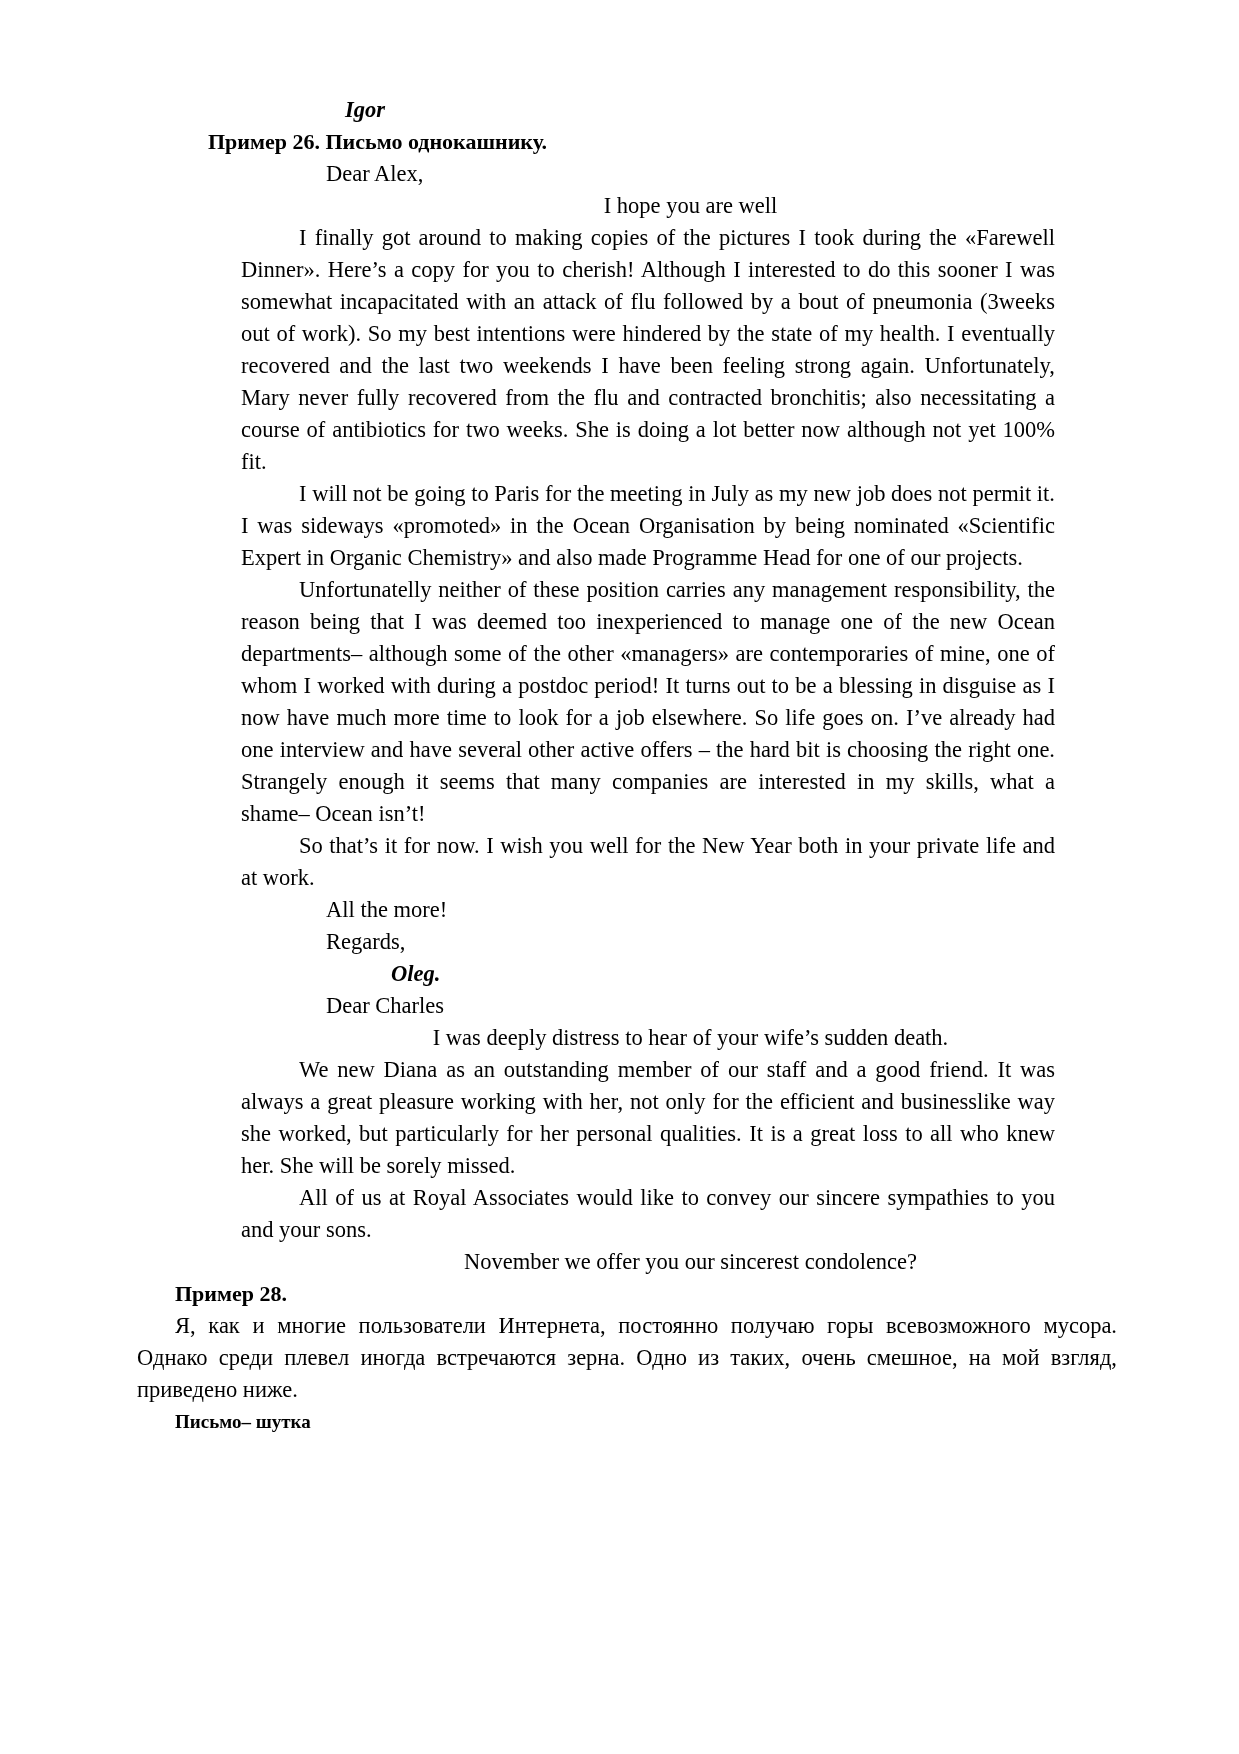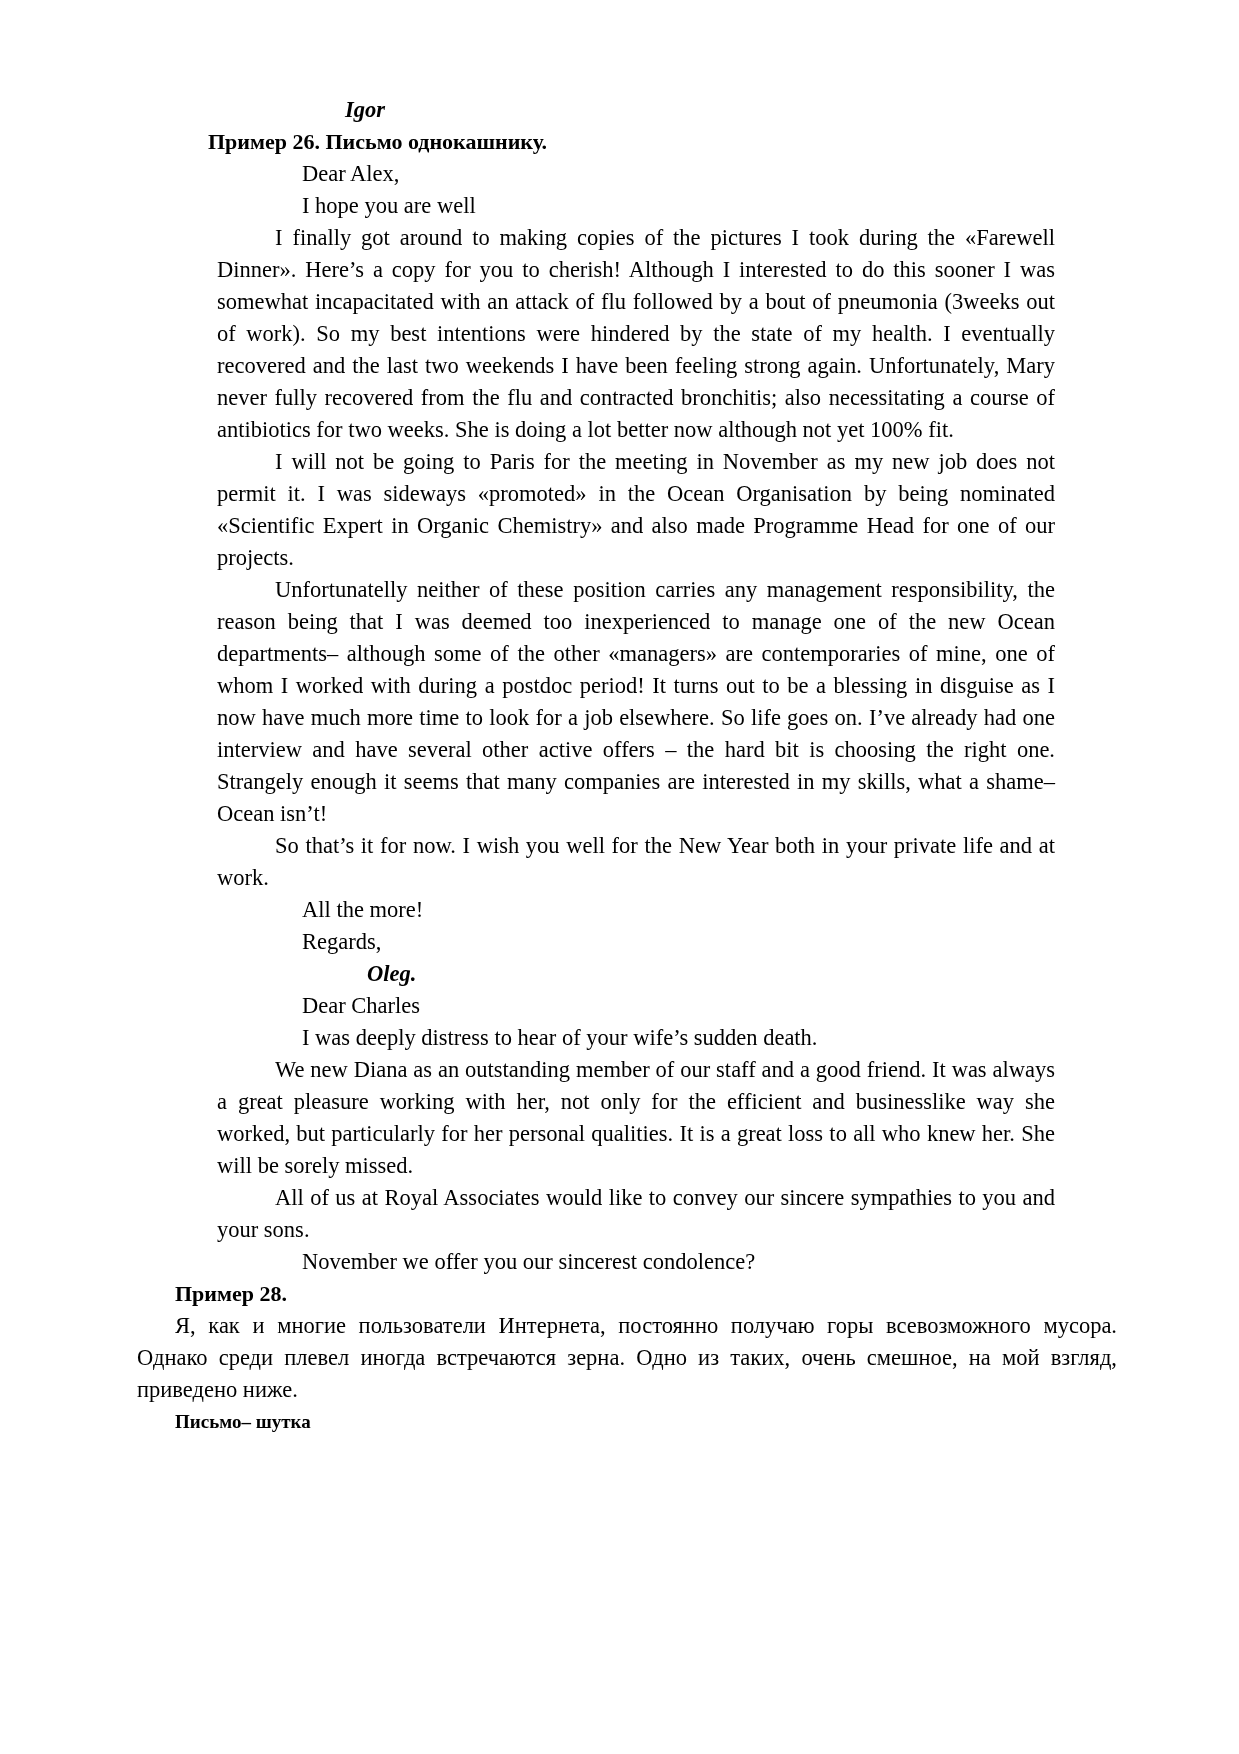--- a/index.html
+++ b/index.html
@@ -34,36 +34,36 @@
     font-weight: bold;
     font-size: 22px;
     padding-left: 71px;
   }
   .heading-26 { margin-top: 28px; }
   .heading-27 { margin-top: 30px; }
   .heading-28 { margin-top: 28px; padding-left: 38px; }
 
   
   .letter {
-    margin-left: 80px;
+    margin-left: 104px;
     margin-right: 62px;
   }
   .letter .tabline { padding-left: 85px; }
   .letter .body-para {
     text-align: justify;
     text-indent: 58px;
   }
   .letter .signature {
     padding-left: 150px;
     font-weight: bold;
     font-style: italic;
   }
 
   
-  .gap   { margin-top: 16px; }
+  .gap   { margin-top: 16px; text-align: center; }
   .gap-l { margin-top: 18px; }
   .gap-xl{ margin-top: 22px; }
 
   
   .intro-ru {
     text-align: justify;
     text-indent: 38px;
   }
   .subheading {
     font-weight: bold;
@@ -77,21 +77,21 @@
 <div class="page">
 
   <p class="sig-prev">Igor</p>
 
   <p class="heading heading-26">Пример 26. Письмо однокашнику.</p>
 
   <div class="letter">
     <p class="tabline gap-l">Dear Alex,</p>
     <p class="tabline gap">I hope you are well</p>
     <p class="body-para gap">I finally got around to making copies of the pictures I took during the «Farewell Dinner». Here’s a copy for you to cherish! Although I interested to do this sooner I was somewhat incapacitated with an attack of flu followed by a bout of pneumonia (3weeks out of work). So my best intentions were hindered by the state of my health. I eventually recovered and the last two weekends I have been feeling strong again. Unfortunately, Mary never fully recovered from the flu and contracted bronchitis; also necessitating a course of antibiotics for two weeks. She is doing a lot better now although not yet 100% fit.</p>
-    <p class="body-para gap">I will not be going to Paris for the meeting in November as my new job does not permit it. I was sideways «promoted» in the Ocean Organisation by being nominated «Scientific Expert in Organic Chemistry» and also made Programme Head for one of our projects.</p>
+    <p class="body-para gap">I will not be going to Paris for the meeting in July as my new job does not permit it. I was sideways «promoted» in the Ocean Organisation by being nominated «Scientific Expert in Organic Chemistry» and also made Programme Head for one of our projects.</p>
     <p class="body-para">Unfortunatelly neither of these position carries any management responsibility, the reason being that I was deemed too inexperienced to manage one of the new Ocean departments– although some of the other «managers» are contemporaries of mine, one of whom I worked with during a postdoc period! It turns out to be a blessing in disguise as I now have much more time to look for a job elsewhere. So life goes on. I’ve already had one interview and have several other active offers – the hard bit is choosing the right one. Strangely enough it seems that many companies are interested in my skills, what a shame– Ocean isn’t!</p>
     <p class="body-para gap">So that’s it for now. I wish you well for the New Year both in your private life and at work.</p>
     <p class="tabline">All the more!</p>
     <p class="tabline">Regards,</p>
     <p class="signature">Oleg.</p>
   </div>
 
 
   <div class="letter">
     <p class="tabline gap-xl">Dear Charles</p>

